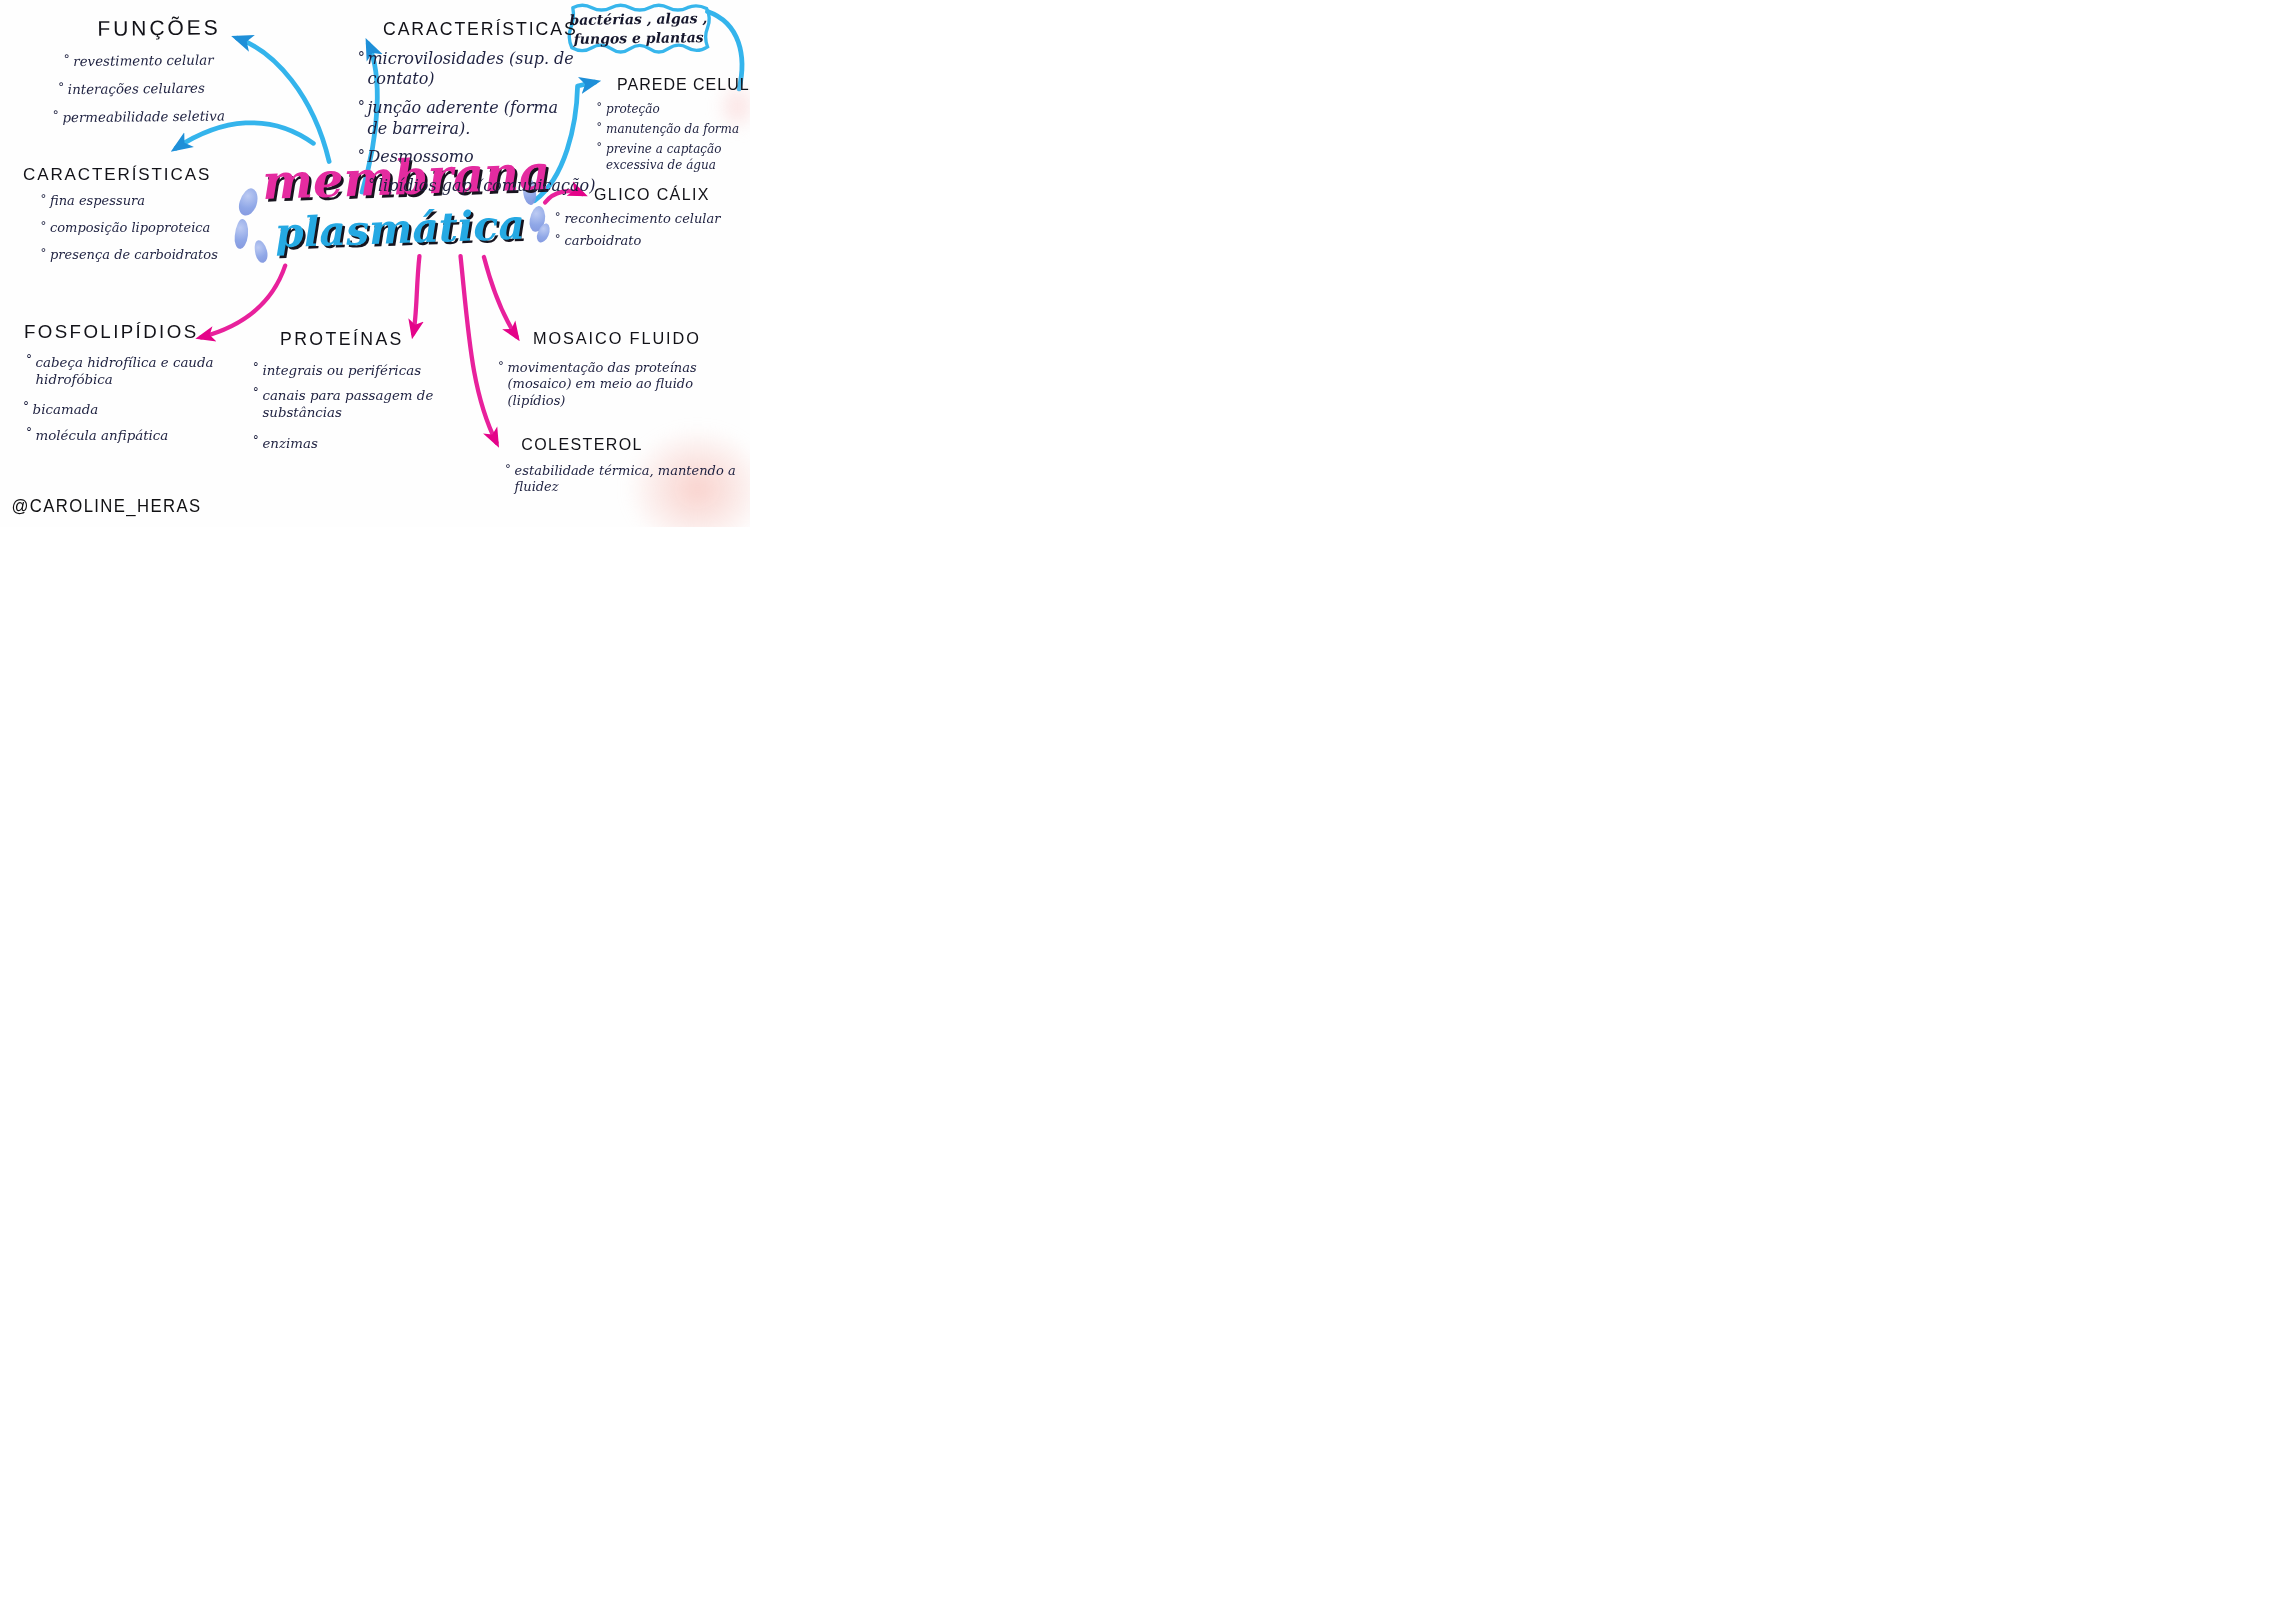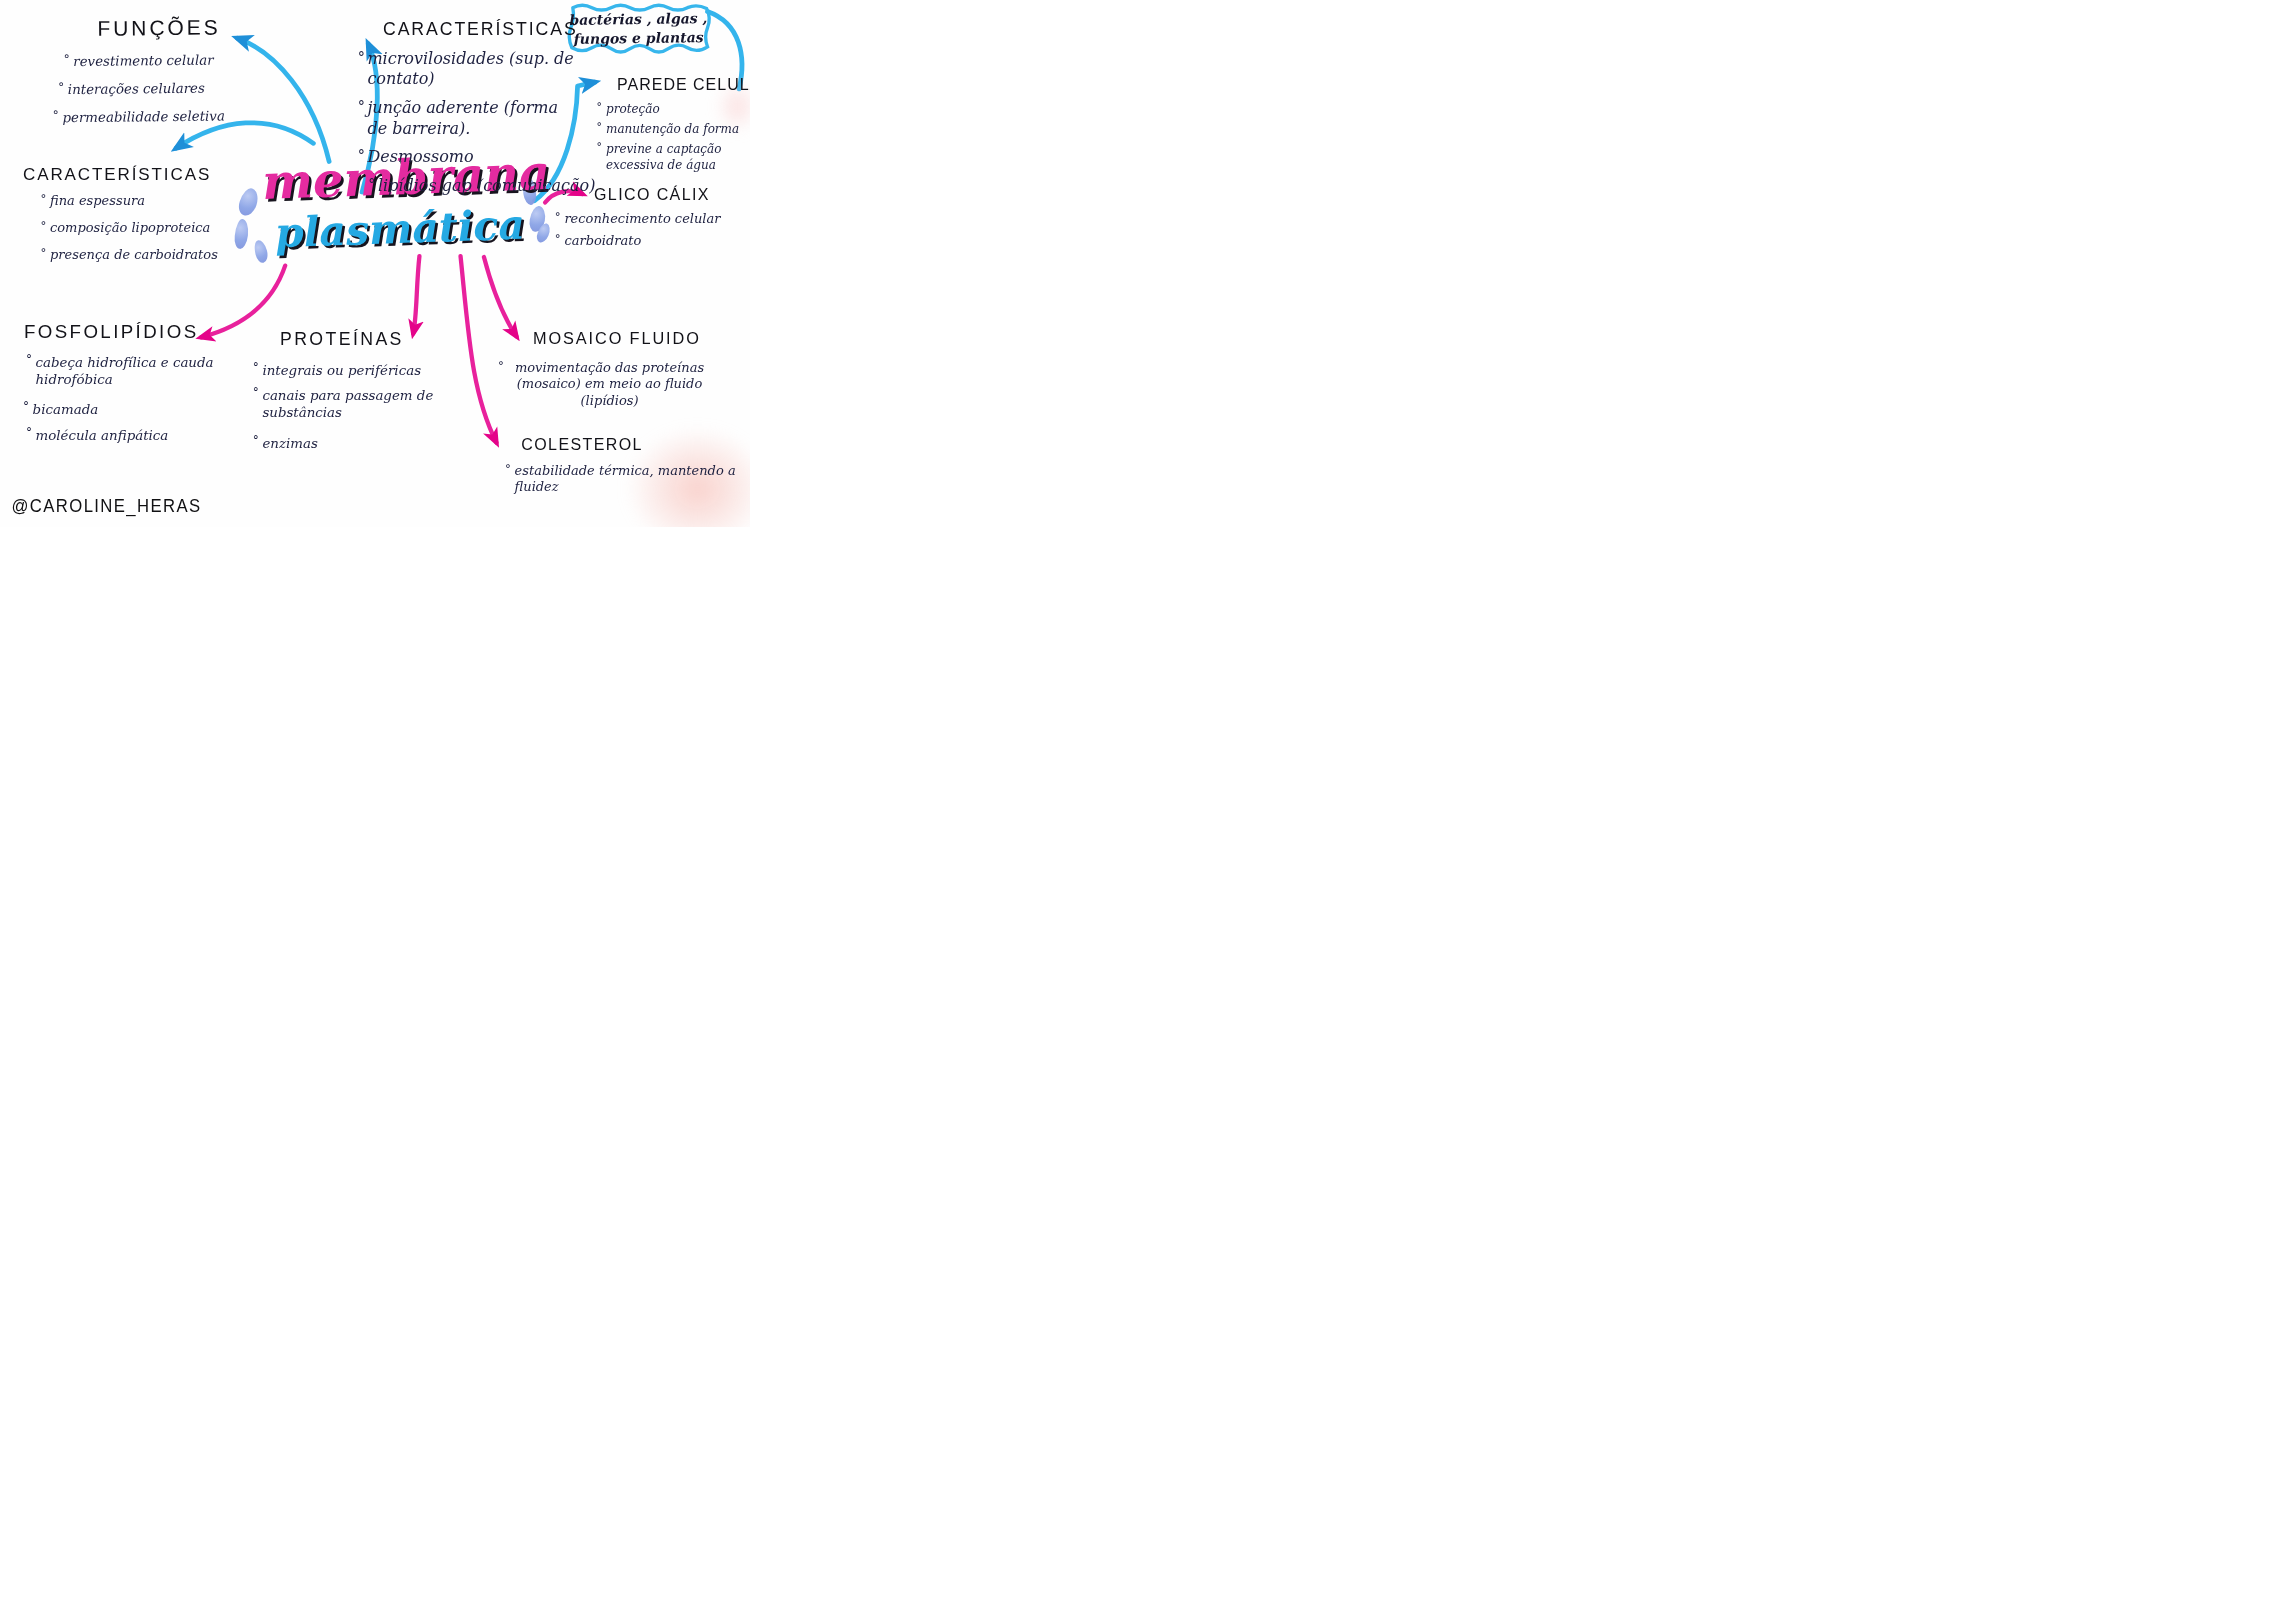--- a/index.html
+++ b/index.html
@@ -66,21 +66,21 @@
   .n-proteinas{left:250px;top:329px;width:210px;}
   .n-proteinas .hdr{font-size:17.7px;margin-left:30px;letter-spacing:2.4px;}
   .n-proteinas ul{margin-top:11.5px;margin-left:12.4px;font-size:13.4px;}
   .n-proteinas li{margin-bottom:7.7px;}
   .n-proteinas li:nth-child(2){width:172px;}
   .n-proteinas li:nth-child(3){margin-top:13.4px;}
 
   .n-mosaico{left:497px;top:329px;width:249px;}
   .n-mosaico .hdr{font-size:16.3px;margin-left:36px;letter-spacing:1.9px;}
   .n-mosaico ul{margin-top:11.5px;margin-left:10.5px;font-size:13px;}
-  .n-mosaico li{width:204px;text-align:center;}
+  .n-mosaico li{width:204px;}
 
   .n-colesterol{left:506px;top:436px;width:239px;}
   .n-colesterol .hdr{font-size:16px;margin-left:15.3px;letter-spacing:1.4px;}
   .n-colesterol ul{margin-top:8.6px;margin-left:8.6px;font-size:13px;}
   .n-colesterol li{width:225px;}
 
   
   .title-line1{
     position:absolute;left:262px;top:149px;width:287px;text-align:center;
     font-family:"DejaVu Serif",serif;font-style:italic;font-weight:bold;

